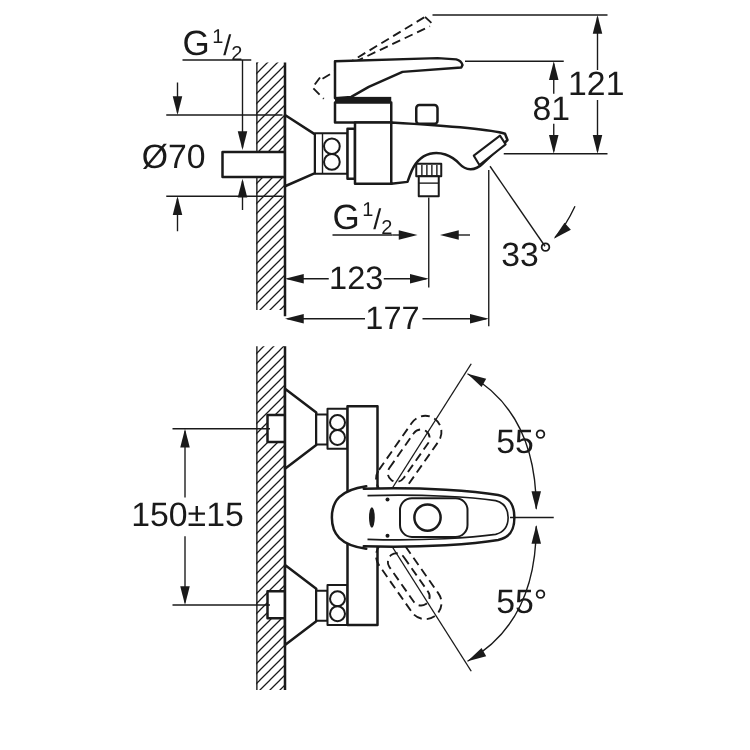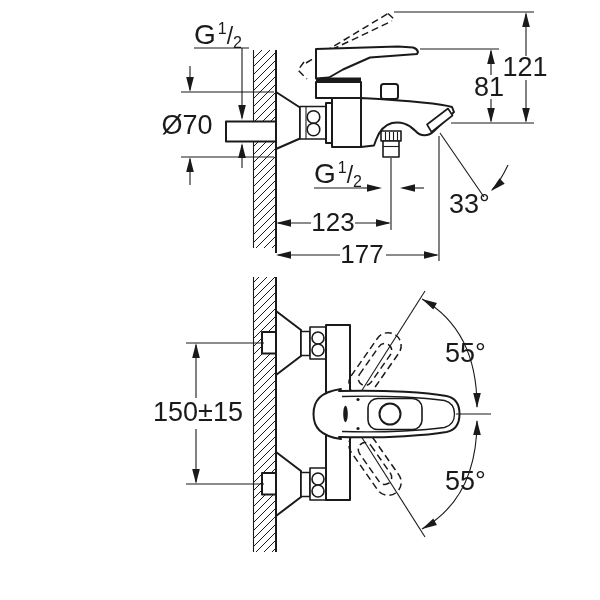--- a/index.html
+++ b/index.html
@@ -1,17 +1,17 @@
 <!DOCTYPE html>
 <html><head>
 <meta charset="utf-8">
 <style>
   html,body{margin:0;padding:0;background:#ffffff;}
   .canvas{position:relative;width:519px;height:600px;background:#ffffff;overflow:hidden;
-          font-family:"Liberation Sans", sans-serif;margin-left:48px;}
+          font-family:"Liberation Sans", sans-serif;}
   svg{display:block;}
   svg text{font-family:"Liberation Sans", sans-serif;fill:#1a1a1a;}
   .dim-txt{font-size:27px;}
   .dim-txt-sm{font-size:26px;}
   .g-main{font-size:28px;}
   .g-frac{font-size:16px;}
   .g-slash{font-size:23px;}
   .outline{fill:#ffffff;stroke:#1a1a1a;stroke-width:2;stroke-linejoin:round;}
   .outline-thin{fill:#ffffff;stroke:#1a1a1a;stroke-width:1.6;stroke-linejoin:round;}
   .stroke-only{fill:none;stroke:#1a1a1a;stroke-width:2;stroke-linejoin:round;stroke-linecap:round;}

